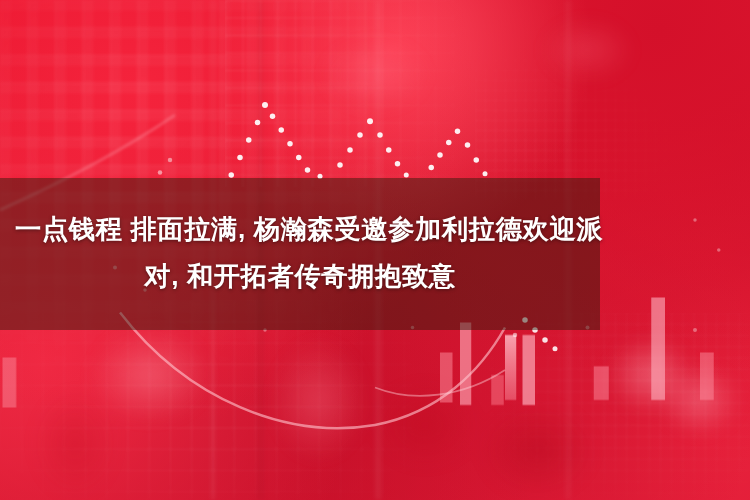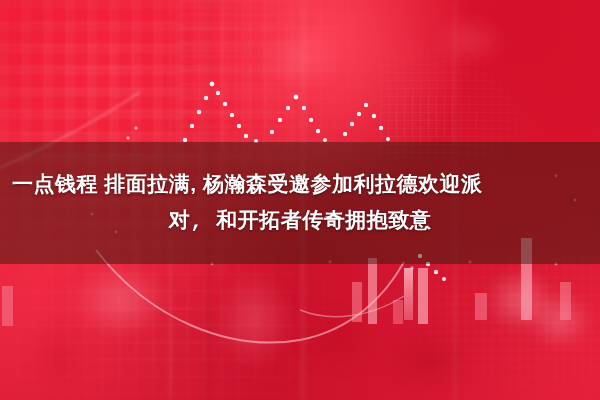--- a/index.html
+++ b/index.html
@@ -131,42 +131,42 @@
   }
 
   
   .art { position: absolute; top: 0; left: 0; }
 
   
   .headline-band {
     position: absolute;
     left: 0;
     top: 142px;
-    width: 600px;
+    width: 480px;
     height: 122px;
     background: rgba(40, 26, 8, 0.46);
     display: flex;
     flex-direction: column;
     justify-content: center;
     align-items: center;
     box-sizing: border-box;
     padding: 0 8px;
   }
   .headline-text {
     color: #ffffff;
     font-size: 21px;
     font-weight: bold;
     line-height: 38px;
     letter-spacing: 0.5px;
     text-align: center;
     text-shadow: 0 1px 3px rgba(0,0,0,0.45);
     white-space: nowrap;
   }
   .line-1 { align-self: flex-start; padding-left: 4px; }
-  .line-2 { align-self: center; font-family: Liberation Mono, monospace; }
+  .line-2 { align-self: center; }
 </style>
 </head>
 <body>
 
 <div id="stage">
 
   <div class="layer bg-base"></div>
   <div class="layer bg-blobs"></div>
 
   <div class="layer grid-left"></div>

